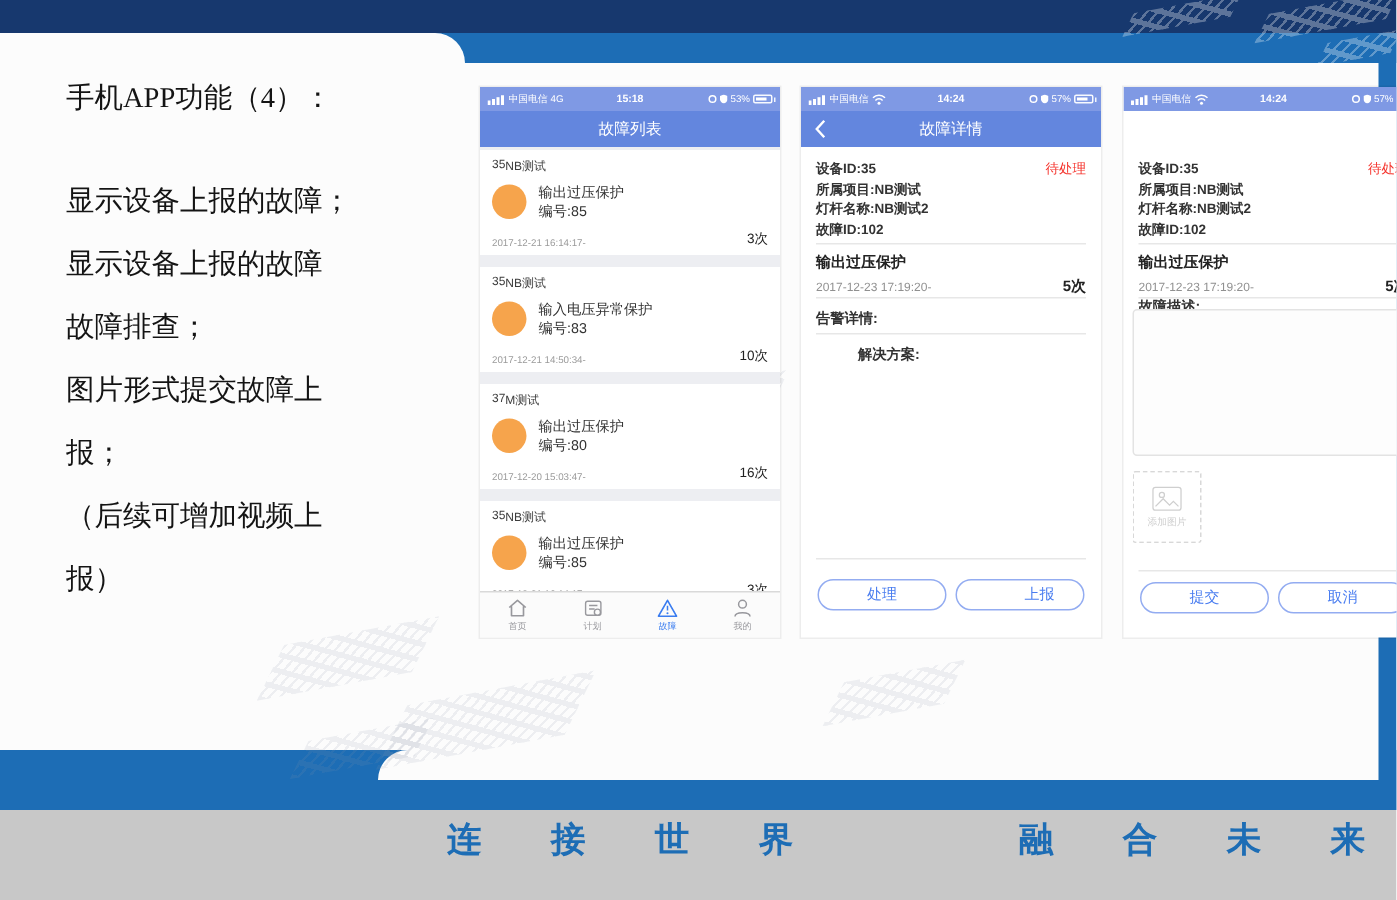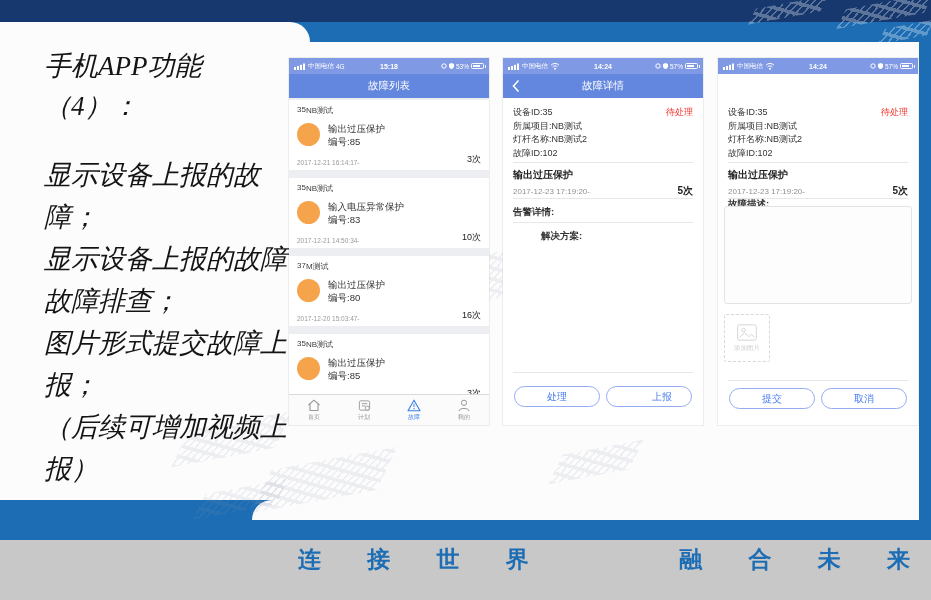--- a/index.html
+++ b/index.html
@@ -18,33 +18,33 @@
 
   
   .hatch { position:absolute; transform:skewX(-35deg) rotate(-12deg);
     background-image:repeating-linear-gradient(115deg, currentColor 0 2px, transparent 2px 7px),
                      repeating-linear-gradient(25deg,  currentColor 0 3px, transparent 3px 9px); }
   .hatch-white { color:#ffffff; opacity:.30; }
   .hatch-gray  { color:#8d99ad; opacity:.13; }
 
   
   .left-text { position:absolute; left:44px; top:46px; width:248px; color:#141414;
-               font-family:"Liberation Serif","DejaVu Serif",serif; font-size:27px;font-style:italic; }
+               font-family:"Liberation Serif","DejaVu Serif",serif; font-size:19px; }
   .left-text .heading { line-height:40px; margin-bottom:28px; }
   .left-text .line { line-height:42px; }
 
   
   .slogan { position:absolute; left:298px; top:544px; width:612px; display:flex;
             justify-content:space-between; align-items:center; color:#1d6db5;
             font-size:23px; font-weight:bold; }
   .slogan .spacer { width:58px; }
 
   
   .phone { position:absolute; top:58px; width:200px; height:367px; background:#fff;
-           box-shadow:0 0 0 1px rgba(0,0,0,.06); overflow:hidden; }
+           box-shadow:0 0 0 1px rgba(0,0,0,.06); overflow:hidden;margin-left:31px; }
   #phone1 { left:289px; } #phone2 { left:503px; } #phone3 { left:718px; }
 
   .p-status { position:absolute; left:0; top:0; right:0; height:16px; background:#7f99e4;
               color:#fff; font-size:6.5px; display:flex; align-items:center;
               justify-content:space-between; padding:0 5px; }
   .st-left, .st-right { display:flex; align-items:center; gap:2px; }
   .st-time { position:absolute; left:0; right:0; text-align:center; font-size:7px; font-weight:bold; }
   .batt { position:relative; width:13px; height:6px; border:1px solid rgba(255,255,255,.95); border-radius:1.5px; }
   .batt-fill { position:absolute; left:1px; top:1px; bottom:1px; width:7px; background:#fff; }
   .batt:after { content:""; position:absolute; right:-3px; top:1px; width:1.5px; height:2.5px; background:rgba(255,255,255,.9); }
@@ -66,21 +66,21 @@
   .card-foot .ts { font-size:6.5px; color:#9a9a9a; }
   .card-foot .cnt { font-size:9px; color:#222; }
 
   .p-tabbar { position:absolute; left:0; bottom:0; right:0; height:31px; background:#fbfbfb;
               border-top:1px solid #d9d9d9; display:flex; }
   .tab { flex:1; display:flex; flex-direction:column; align-items:center; justify-content:center;
          gap:1px; color:#98989d; font-size:6px; cursor:pointer; }
   .tab.active { color:#3b7df0; }
 
   
-  .info  { position:absolute; left:10px; top:48px; font-size:9px; line-height:13.5px; color:#333; }
+  .info  { position:absolute; left:10px; top:48px; font-size:9px; line-height:13.5px; color:#333;font-weight:bold; }
   .tag   { position:absolute; right:10px; top:48px; font-size:9px; color:#f5322b; }
   .hr    { position:absolute; left:10px; right:10px; height:1px; background:#e7e7e7; }
   .fname { position:absolute; left:10px; top:110px; font-size:10px; font-weight:bold; color:#222; }
   .frow  { position:absolute; left:10px; right:10px; top:126px; display:flex;
            justify-content:space-between; align-items:baseline;gap:41px; }
   .frow .ts  { font-size:8px; color:#909090; }
   .frow .cnt { font-size:10px; color:#222; font-weight:600; }
   .sec-label { position:absolute; left:10px; font-size:9.5px; font-weight:bold; color:#333; }
   .pill { position:absolute; width:86px; height:21px; border:1px solid #93acf1; border-radius:11px;
           background:#fff; color:#4a7df0; font-size:10px; line-height:19px; text-align:center; cursor:pointer; }

